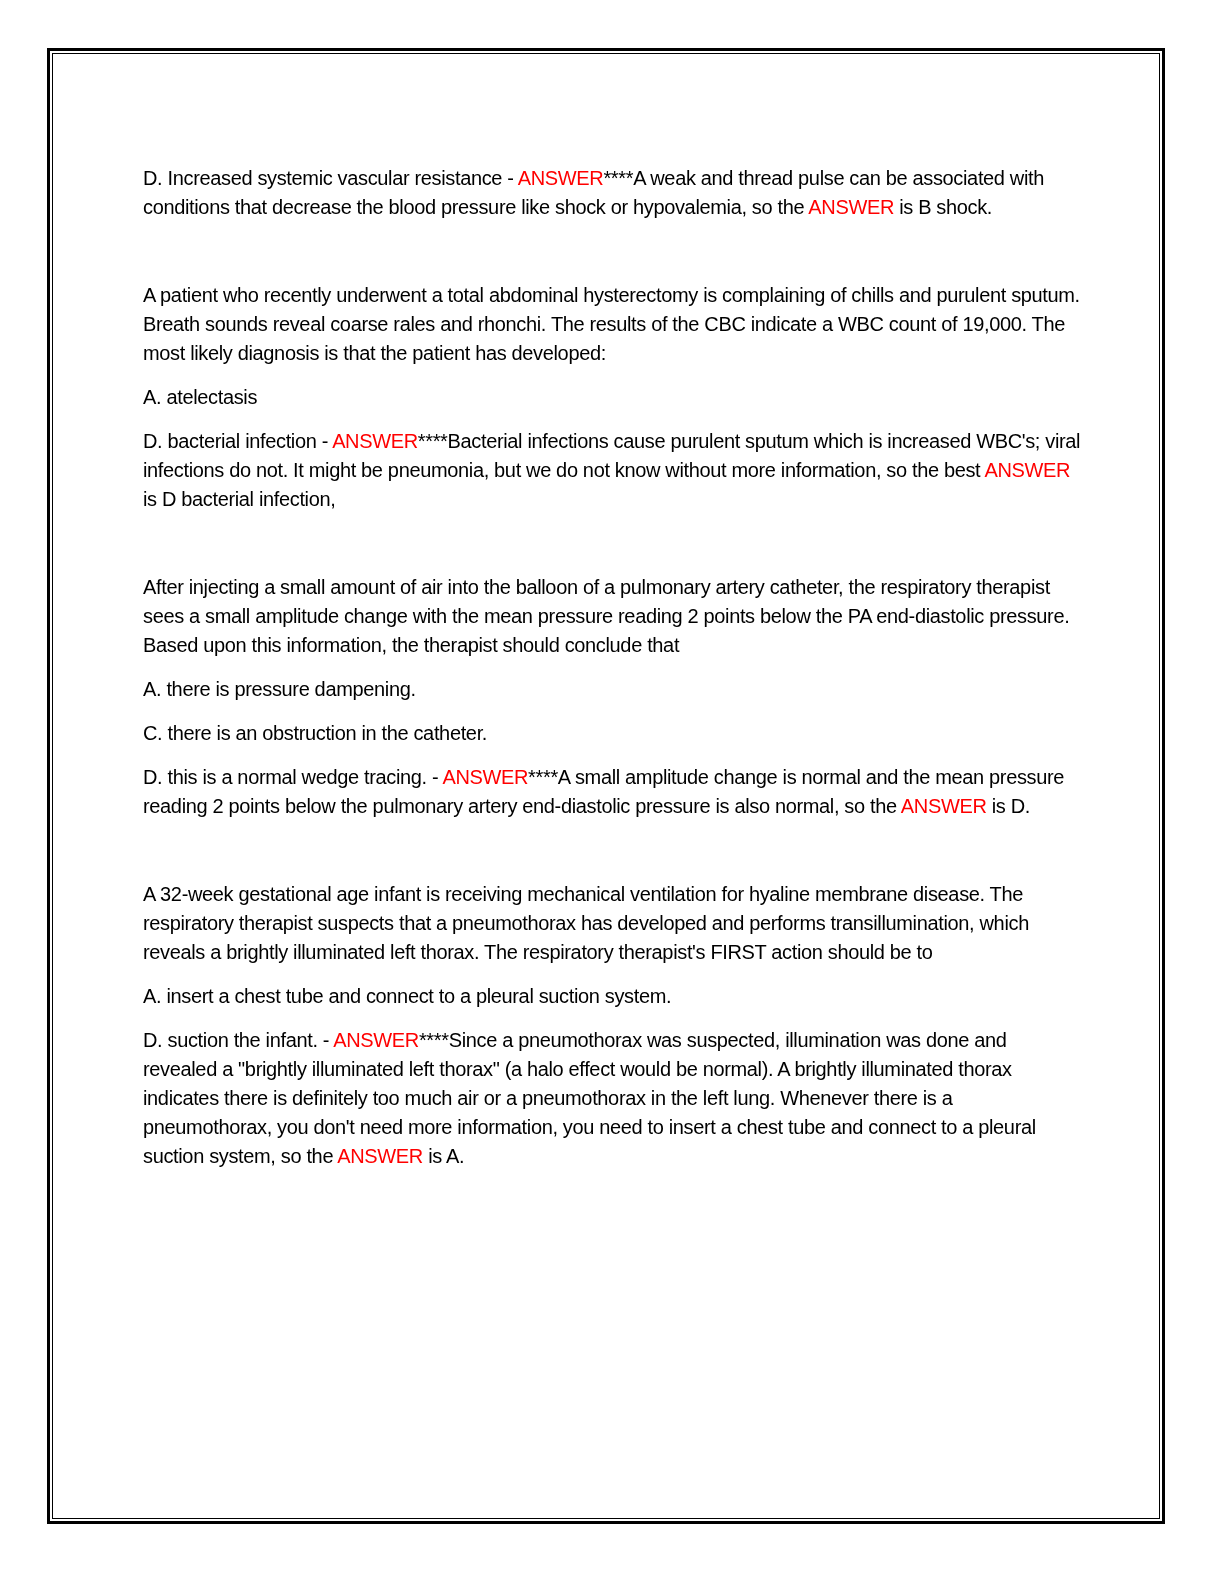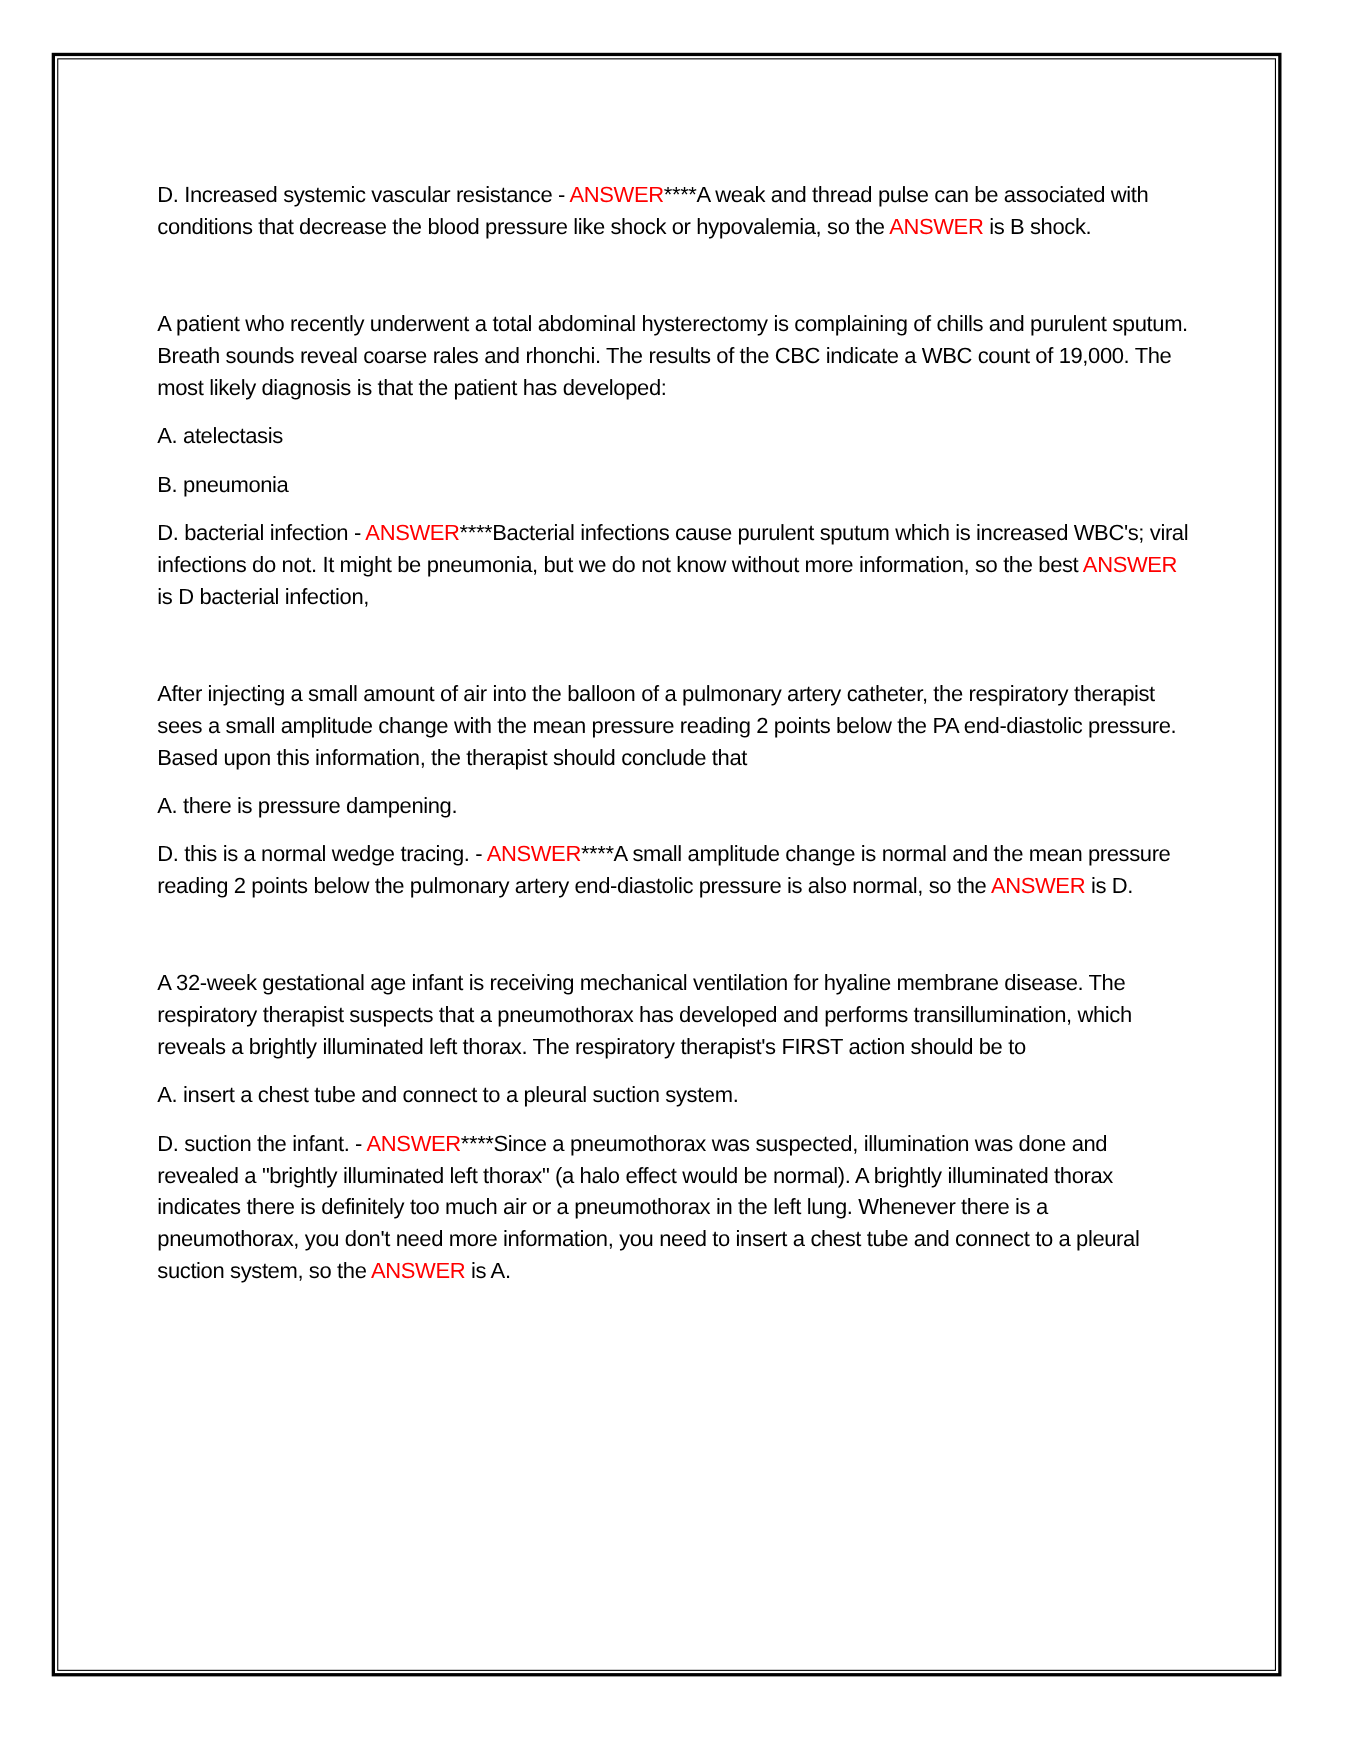--- a/index.html
+++ b/index.html
@@ -32,28 +32,28 @@
 <div class="content">
 
   <div>
     <p class="p"><span>D. Increased systemic vascular resistance - </span><span class="ans" style="color: rgb(255, 0, 0);">ANSWER</span><span>****A weak and thread pulse can be associated with conditions that decrease the blood pressure like shock or hypovalemia, so the </span><span class="ans" style="color: rgb(255, 0, 0);">ANSWER</span><span> is B shock.</span></p>
   </div>
   <div class="gap"></div>
 
   <div>
     <p class="p">A patient who recently underwent a total abdominal hysterectomy is complaining of chills and purulent sputum. Breath sounds reveal coarse rales and rhonchi. The results of the CBC indicate a WBC count of 19,000. The most likely diagnosis is that the patient has developed:</p>
     <p class="p">A. atelectasis</p>
-    <p class="p">B. pneumonia</p>
     <p class="p"><span>D. bacterial infection - </span><span class="ans" style="color: rgb(255, 0, 0);">ANSWER</span><span>****Bacterial infections cause purulent sputum which is increased WBC's; viral infections do not. It might be pneumonia, but we do not know without more information, so the best </span><span class="ans" style="color: rgb(255, 0, 0);">ANSWER</span><span> is D bacterial infection,</span></p>
   </div>
   <div class="gap"></div>
 
   <div>
     <p class="p">After injecting a small amount of air into the balloon of a pulmonary artery catheter, the respiratory therapist sees a small amplitude change with the mean pressure reading 2 points below the PA end-diastolic pressure. Based upon this information, the therapist should conclude that</p>
     <p class="p">A. there is pressure dampening.</p>
+    <p class="p">C. there is an obstruction in the catheter.</p>
     <p class="p"><span>D. this is a normal wedge tracing. - </span><span class="ans" style="color: rgb(255, 0, 0);">ANSWER</span><span>****A small amplitude change is normal and the mean pressure reading 2 points below the pulmonary artery end-diastolic pressure is also normal, so the </span><span class="ans" style="color: rgb(255, 0, 0);">ANSWER</span><span> is D.</span></p>
   </div>
   <div class="gap"></div>
 
   <div>
     <p class="p">A 32-week gestational age infant is receiving mechanical ventilation for hyaline membrane disease. The respiratory therapist suspects that a pneumothorax has developed and performs transillumination, which reveals a brightly illuminated left thorax. The respiratory therapist's FIRST action should be to</p>
     <p class="p">A. insert a chest tube and connect to a pleural suction system.</p>
     <p class="p"><span>D. suction the infant. - </span><span class="ans" style="color: rgb(255, 0, 0);">ANSWER</span><span>****Since a pneumothorax was suspected, illumination was done and revealed a "brightly illuminated left thorax" (a halo effect would be normal). A brightly illuminated thorax indicates there is definitely too much air or a pneumothorax in the left lung. Whenever there is a pneumothorax, you don't need more information, you need to insert a chest tube and connect to a pleural suction system, so the </span><span class="ans" style="color: rgb(255, 0, 0);">ANSWER</span><span> is A.</span></p>
   </div>
 

